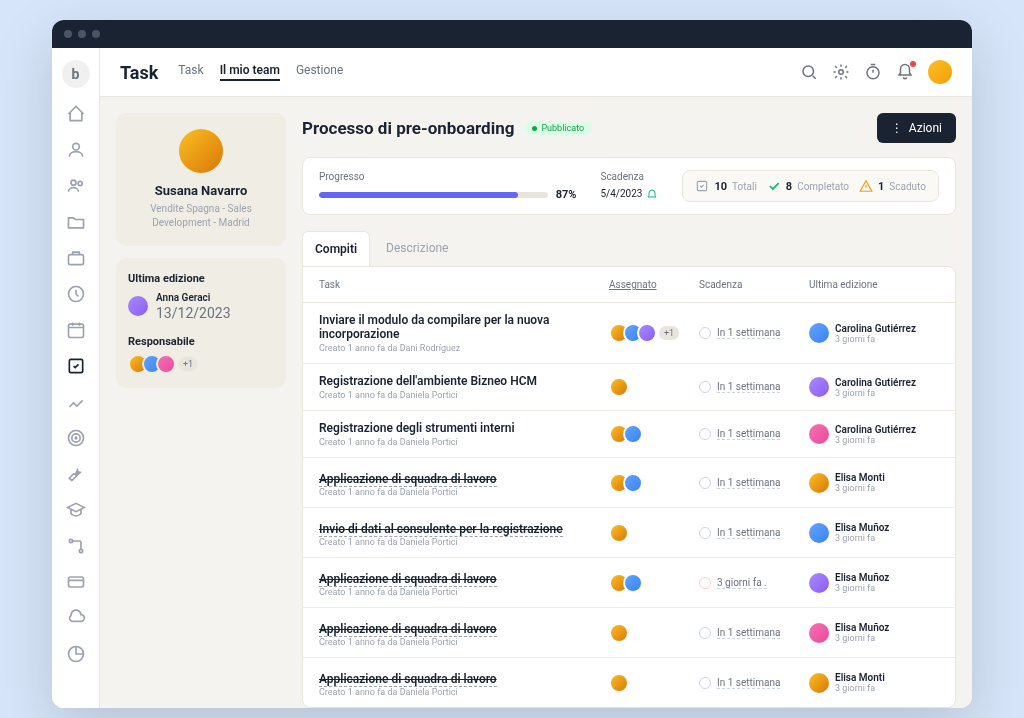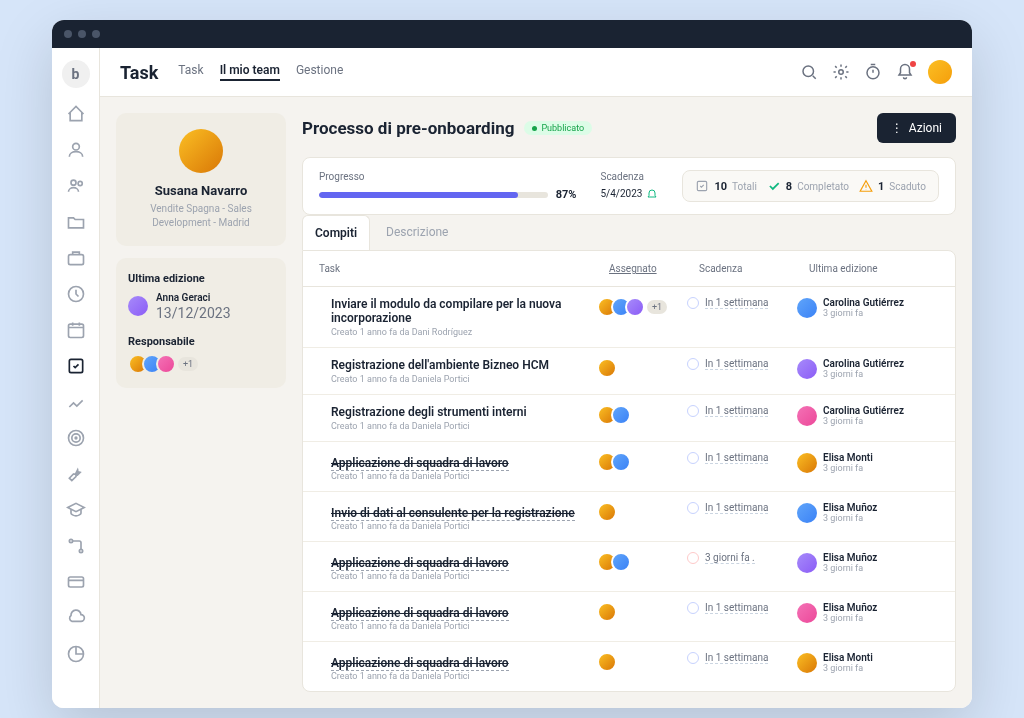--- a/index.html
+++ b/index.html
@@ -41,21 +41,21 @@
 .resp-avatars .avatar-xs { margin-left: -6px; border: 2px solid #f0ede5; }
 .resp-avatars .avatar-xs:first-child { margin-left: 0; }
 .plus-badge { font-size: 9px; background: #e8e5dd; color: #6b7280; padding: 2px 5px; border-radius: 8px; margin-left: 2px; }
 .panel { flex: 1; min-width: 0; }
 .panel-header { display: flex; justify-content: space-between; align-items: center; margin-bottom: 14px; }
 .panel-title-wrap { display: flex; align-items: center; gap: 10px; justify-content: center; }
 .panel-title { font-size: 17px; font-weight: 700; color: #1a2332; }
 .status-pill { font-size: 9px; color: #16a34a; background: #dcfce7; padding: 2px 8px; border-radius: 10px; display: inline-flex; align-items: center; gap: 4px; }
 .status-pill::before { content: ''; width: 5px; height: 5px; background: #16a34a; border-radius: 50%; }
 .actions-btn { background: #1a2332; color: #fff; border: none; padding: 8px 14px; border-radius: 6px; font-size: 12px; cursor: pointer; display: flex; align-items: center; gap: 6px; }
-.metrics { background: #fff; border: 1px solid #e8e5dd; border-radius: 8px; padding: 12px 16px; display: flex; align-items: center; gap: 24px; margin-bottom: 0; }
+.metrics { background: #fff; border: 1px solid #e8e5dd; border-radius: 8px; padding: 12px 16px; display: flex; align-items: center; gap: 24px; margin-bottom: 16px; }
 .progress-block { flex: 1; }
 .metric-label { font-size: 10px; color: #6b7280; margin-bottom: 6px; }
 .progress-row { display: flex; align-items: center; gap: 8px; }
 .progress-bar { flex: 1; height: 6px; background: #e8e5dd; border-radius: 3px; overflow: hidden; }
 .progress-fill { height: 100%; background: #6366f1; border-radius: 3px; }
 .progress-pct { font-size: 11px; font-weight: 700; color: #1a2332; }
 .deadline-block { }
 .deadline-val { font-size: 10px; color: #1a2332; display: flex; gap: 4px; }
 .bell-icon { color: #10b981; }
 .stats { display: flex; gap: 10px; background: #faf9f6; border: 1px solid #e8e5dd; border-radius: 8px; padding: 8px 12px; }
@@ -65,21 +65,21 @@
 .stat-label { color: #9ca3af; font-size: 10px; }
 .subtabs { display: flex; gap: 4px; margin-bottom: 0; }
 .subtab { font-size: 12px; padding: 10px 12px; cursor: pointer; color: #9ca3af; border-radius: 6px 6px 0 0; }
 .subtab.active { background: #fff; color: #1a2332; font-weight: 600; border: 1px solid #e8e5dd; border-bottom: none; }
 .table-card { background: #fff; border: 1px solid #e8e5dd; border-radius: 0 8px 8px 8px; overflow: hidden; }
 .thead { display: flex; padding: 12px 16px; border-bottom: 1px solid #e8e5dd; font-size: 10px; color: #6b7280; }
 .th-task { flex: 1; }
 .th-assign { width: 90px; text-decoration: underline; }
 .th-due { width: 110px; }
 .th-edit { width: 130px; }
-.trow { display: flex; padding: 10px 28px; border-bottom: 1px solid #f0ede5; align-items: flex-start; }
+.trow { display: flex; padding: 10px 16px; border-bottom: 1px solid #f0ede5; align-items: center; }
 .trow:last-child { border-bottom: none; }
 .td-task { flex: 1; padding-right: 10px; }
 .task-title { font-size: 12px; font-weight: 600; color: #1a2332; margin-bottom: 2px; }
 .task-title.strike { text-decoration: line-through; border-bottom: 1px dashed #9ca3af; display: inline; }
 .task-sub { font-size: 9px; color: #9ca3af; }
 .td-assign { width: 90px; display: flex; align-items: center; }
 .td-assign .avatar-xs { margin-left: -6px; border: 2px solid #fff; }
 .td-assign .avatar-xs:first-child { margin-left: 0; }
 .td-due { width: 110px; display: flex; align-items: center; gap: 6px; }
 .due-circle { width: 12px; height: 12px; border: 1.5px solid #c7d2fe; border-radius: 50%; }

